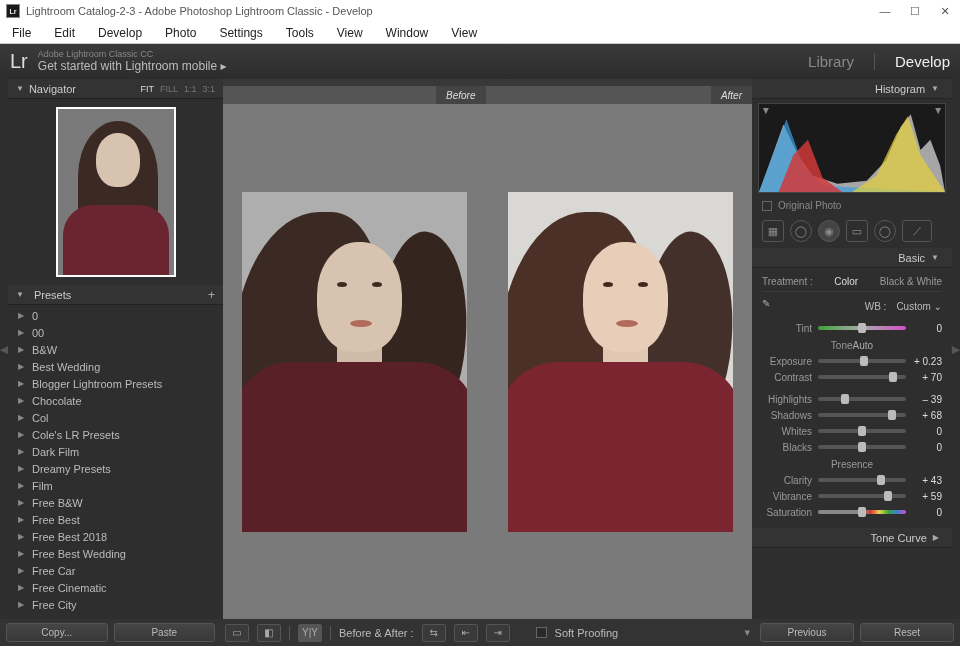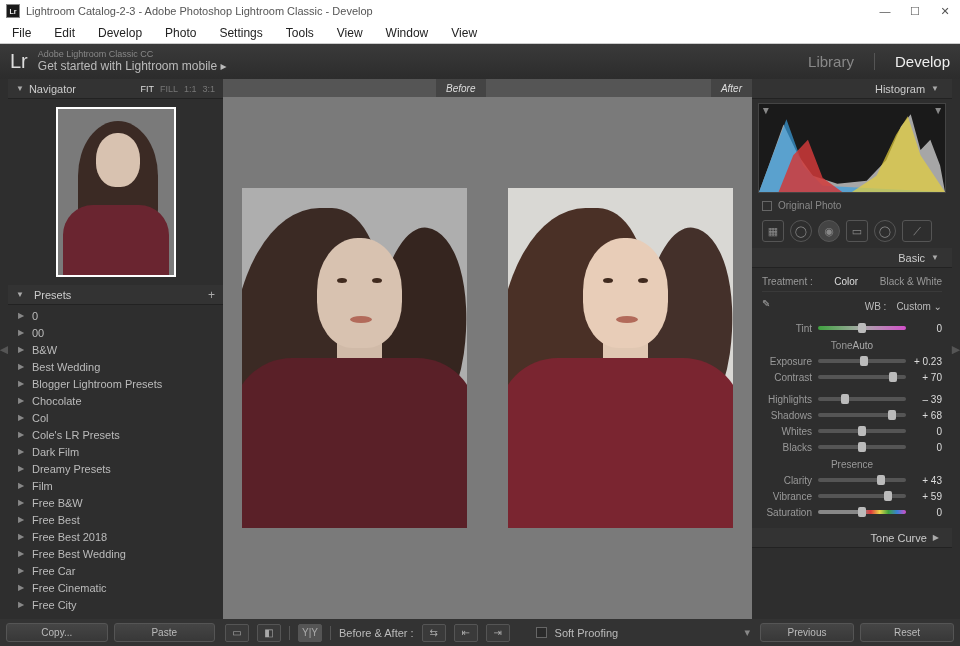--- a/index.html
+++ b/index.html
@@ -31,21 +31,21 @@
 .nav-opts .sel { color: #ddd; }
 .thumb { width: 120px; height: 170px; background: #7a7a7a; border: 2px solid #fff; position: relative; overflow:hidden;}
 .thumb .face { position: absolute; top: 24px; left: 38px; width: 44px; height: 54px; background: #d8c2b0; border-radius: 48% 48% 44% 44%; }
 .thumb .hair { position:absolute; top:12px; left:20px; width:80px; height:110px; background:#3b2a24; border-radius: 50% 50% 20% 20%;}
 .thumb .body { position:absolute; bottom:0; left:5px; right:5px; height:70px; background:#6a2530; border-radius: 30px 30px 0 0;}
 .presets-hdr { display:flex; align-items:center; justify-content:space-between; padding:0 8px;}
 .presets-hdr .plus { color:#aaa; font-size:12px;}
 .preset-list { flex:1; overflow:hidden; padding: 2px 0;}
 .preset-item { display:flex; align-items:center; gap:6px; padding: 2px 10px; color:#bbb; font-size:11px; height:17px;}
 .preset-item .caret { color:#888; font-size:8px; width:8px;}
-.center { flex:1; display:flex; flex-direction:column;}
+.center { flex:1; display:flex; flex-direction:column;margin-top:7px;}
 .ba-bar { height:18px; display:flex; background:#555; }
 .ba-half { flex:1; position:relative; }
 .ba-tag { position:absolute; right:0; top:0; height:18px; background:#444; padding:0 10px; display:flex; align-items:center; color:#ddd; font-size:10px; font-style:italic;}
 .ba-tag.left { right:2px;}
 .ba-canvas { flex:1; display:flex; background:#7a7a7a; gap:2px;}
 .canvas-half { flex:1; display:flex; align-items:center; justify-content:center; background:#7a7a7a;}
 .photo { width: 225px; height: 340px; position:relative; overflow:hidden;}
 .photo.before { background:#888;}
 .photo .bg { position:absolute; inset:0; background:#aeaeae;}
 .photo.after .bg { background:#d9d8d4;}

